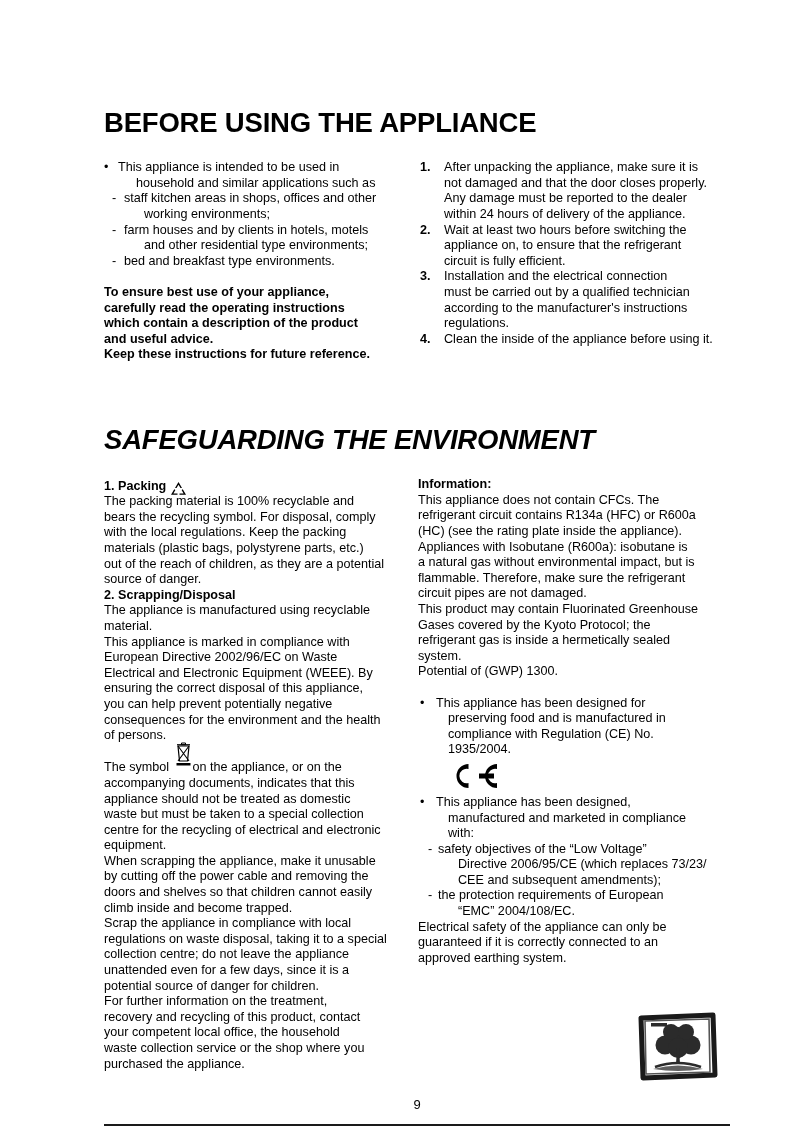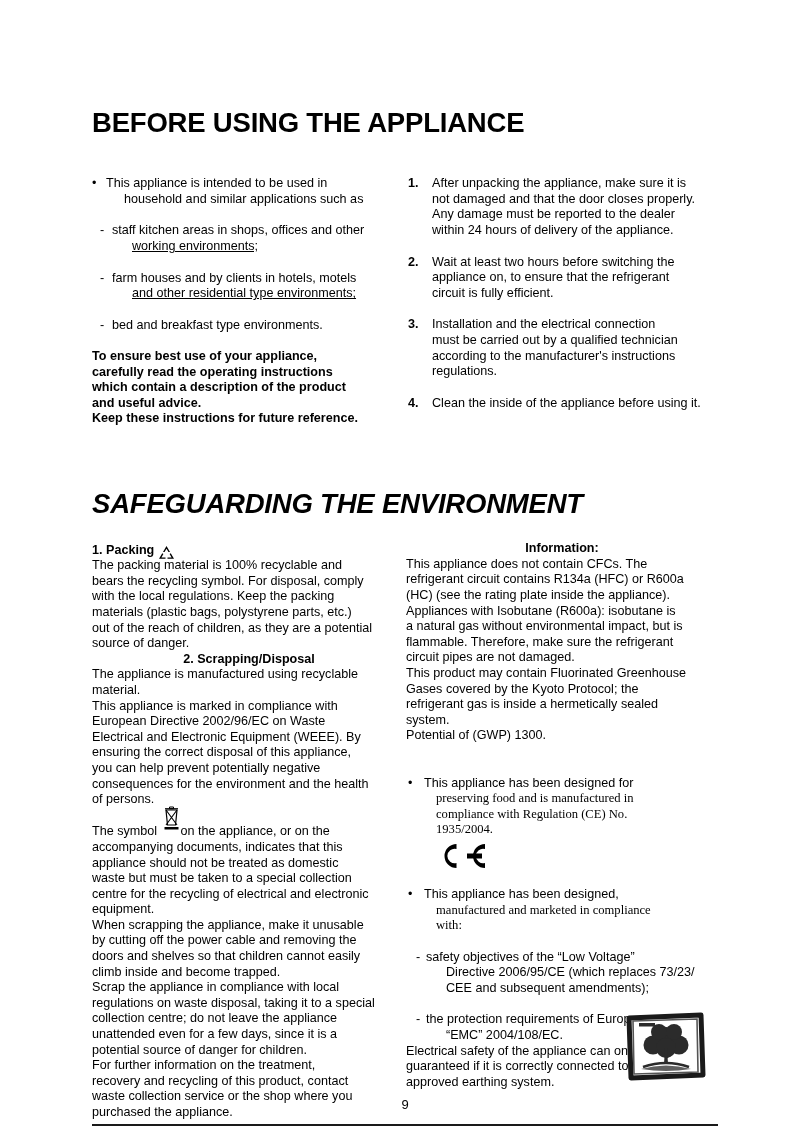--- a/index.html
+++ b/index.html
@@ -10,21 +10,21 @@
   body {
     width: 802px;
     height: 1133px;
     font-family: "Liberation Sans", sans-serif;
     color: #000000;
     position: relative;
     overflow: hidden;
   }
   .page {
     position: absolute;
-    left: 4px; top: 0;
+    left: 16px; top: 0;
     width: 640px;
     height: 1133px;
     box-sizing: border-box;
   }
   .content {
     position: absolute;
     left: 88px;
     top: 108px;
     width: 626px;
   }
@@ -65,57 +65,56 @@
     font-size: 12.6px;
     line-height: 15.6px;
     position: relative;
     margin: 0;
   }
   .li .marker {
     position: absolute;
     left: 0;
     top: 0;
   }
-  .li .body { display: block; margin-top: 16px; }
+  .li .body { display: block; }
 
   
   .bul1       { padding-left: 14px; }
   .bul1 .marker { left: 0px; }
   .bul1-cont  { padding-left: 32px; }
   .dash1      { padding-left: 20px; }
   .dash1 .marker { left: 8px; }
-  .dash1-cont { padding-left: 40px; text-decoration: underline; }
+  .dash1-cont { padding-left: 40px; }
 
   
   .num {
     padding-left: 26px;
     position: relative;
   }
   .num .marker {
     position: absolute;
     left: 2px;
     top: 0;
     font-weight: bold;
   }
   .num-cont { padding-left: 26px; }
 
   
   .bul2       { padding-left: 18px; }
   .bul2 .marker { left: 2px; }
-  .bul2-cont  { padding-left: 30px; font-family: Liberation Serif, serif; }
+  .bul2-cont  { padding-left: 30px; }
   .dash2      { padding-left: 20px; }
   .dash2 .marker { left: 10px; }
   .dash2-cont { padding-left: 40px; }
 
   .sub-head {
     font-size: 12.6px;
     line-height: 15.6px;
     font-weight: bold;
     margin: 0;
-    text-align: center;
   }
 
   .head-with-icon {
     display: flex;
     align-items: flex-end;
     gap: 4px;
     height: 17px;
   }
 
   
@@ -316,20 +315,21 @@
         <div class="p">by cutting off the power cable and removing the</div>
         <div class="p">doors and shelves so that children cannot easily</div>
         <div class="p">climb inside and become trapped.</div>
         <div class="p">Scrap the appliance in compliance with local</div>
         <div class="p">regulations on waste disposal, taking it to a special</div>
         <div class="p">collection centre; do not leave the appliance</div>
         <div class="p">unattended even for a few days, since it is a</div>
         <div class="p">potential source of danger for children.</div>
         <div class="p">For further information on the treatment,</div>
         <div class="p">recovery and recycling of this product, contact</div>
+        <div class="p">your competent local office, the household</div>
         <div class="p">waste collection service or the shop where you</div>
         <div class="p">purchased the appliance.</div>
       </div>
 
       <div class="col-right">
 
         <div class="sub-head">Information:</div>
         <div class="p">This appliance does not contain CFCs. The</div>
         <div class="p">refrigerant circuit contains R134a (HFC) or R600a</div>
         <div class="p">(HC) (see the rating plate inside the appliance).</div>

